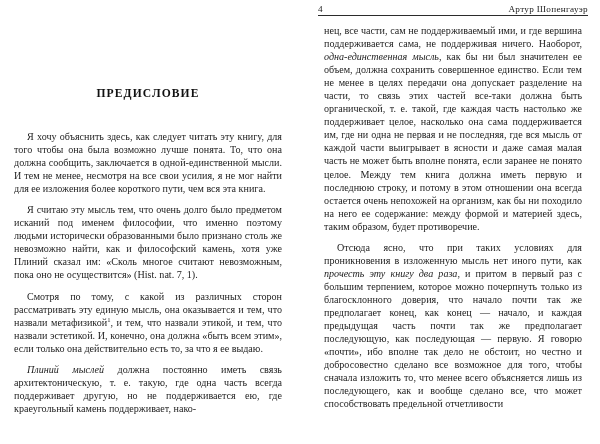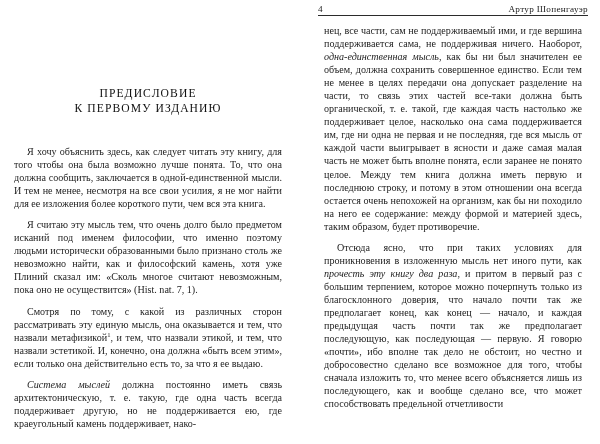--- a/index.html
+++ b/index.html
@@ -56,21 +56,21 @@
     height: 1px;
     background: #2b2b2b;
     margin: 0 8px 8px 10px;
   }
 
   
   .chapter-title {
     margin: 0;
     padding-top: 86px;
     text-align: center;
-    font-weight: normal;
+    font-weight: bold;
     font-size: 11.6px;
     letter-spacing: 1.1px;
     line-height: 15px;
     color: #111;
   }
   .chapter-title .line {
     display: block;
   }
   .title-gap {
     height: 21px;
@@ -107,30 +107,29 @@
 </style>
 </head>
 <body>
 
 <div id="spread">
 
   <div class="page page-left">
 
     <div class="chapter-title">
       <span class="line">ПРЕДИСЛОВИЕ</span>
-      <span class="line">К ПЕРВОМУ ИЗДАНИЮ</span>
     </div>
 
     <div class="title-gap"></div>
 
     <div class="body-col">
       <p>Я хочу объяснить здесь, как следует читать эту книгу, для того чтобы она была возможно лучше понята. То, что она должна сообщить, заключается в одной-единственной мысли. И тем не менее, несмотря на все свои усилия, я не мог найти для ее изложения более короткого пути, чем вся эта книга.</p>
       <p>Я считаю эту мысль тем, что очень долго было предметом исканий под именем философии, что именно поэтому людьми исторически образованными было признано столь же невозможно найти, как и философский камень, хотя уже Плиний сказал им: «Сколь многое считают невозможным, пока оно не осуществится» (Hist. nat. 7, 1).</p>
       <p>Смотря по тому, с какой из различных сторон рассматривать эту единую мысль, она оказывается и тем, что назвали метафизикой<sup>1</sup>, и тем, что назвали этикой, и тем, что назвали эстетикой. И, конечно, она должна «быть всем этим», если только она действительно есть то, за что я ее выдаю.</p>
-      <p><i>Система мыслей</i> должна постоянно иметь связь архитектоническую, т. е. такую, где одна часть всегда поддерживает другую, но не поддерживается ею, где краеугольный камень поддерживает, нако-</p>
+      <p><i>Плиний мыслей</i> должна постоянно иметь связь архитектоническую, т. е. такую, где одна часть всегда поддерживает другую, но не поддерживается ею, где краеугольный камень поддерживает, нако-</p>
     </div>
   </div>
 
   <div class="page page-right">
 
     <div class="running-head">
       <span class="folio">4</span>
       <span class="author">Артур Шопенгауэр</span>
     </div>
     <div class="head-rule"></div>

